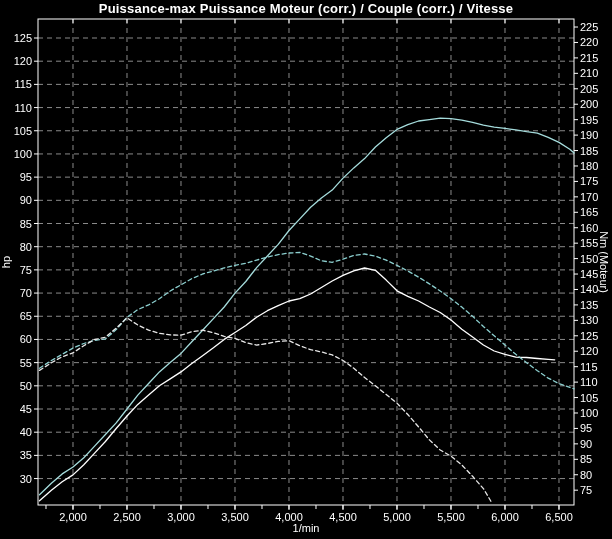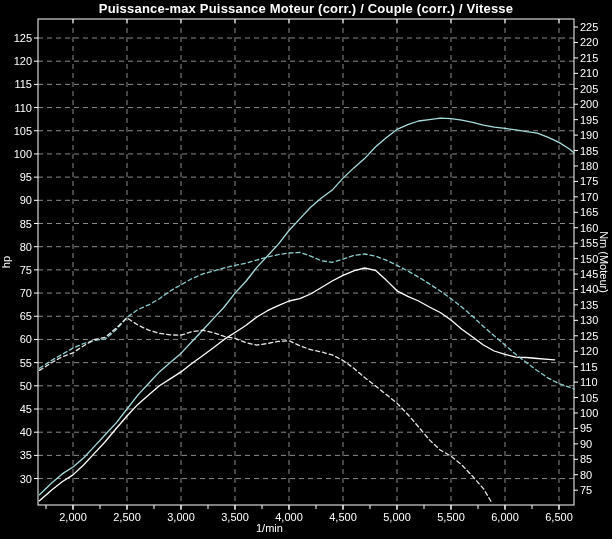--- a/index.html
+++ b/index.html
@@ -4,21 +4,21 @@
 <style>
   html,body{margin:0;padding:0;background:#000;}
   .screen{position:relative;width:612px;height:539px;background:#000;overflow:hidden;
           font-family:"Liberation Sans",sans-serif;border-radius:9px;}
   .chart-title{position:absolute;left:0;top:1px;width:612px;text-align:center;
           color:#fff;font-size:13px;font-weight:bold;letter-spacing:0.2px;}
   .ylabel-left{position:absolute;left:-24px;top:256px;width:60px;text-align:center;
           color:#fff;font-size:11px;transform:rotate(-90deg);}
   .ylabel-right{position:absolute;left:566px;top:256px;width:76px;text-align:center;
           color:#fff;font-size:11px;transform:rotate(90deg);}
-  .xlabel{position:absolute;left:256px;top:522px;width:100px;
+  .xlabel{position:absolute;left:256px;top:522px;width:100px;text-align:center;
           color:#fff;font-size:11px;}
   svg text{font-family:"Liberation Sans",sans-serif;}
 </style>
 </head>
 <body>
 
 <div class="screen">
   <div class="chart-title">Puissance-max Puissance Moteur (corr.) / Couple (corr.) / Vitesse</div>
   <svg id="chart" width="612" height="539">
       <line x1="72.9917388676204" y1="19" x2="72.9917388676204" y2="505" stroke="#8a8a8a" stroke-width="1" stroke-dasharray="5 4"></line>

